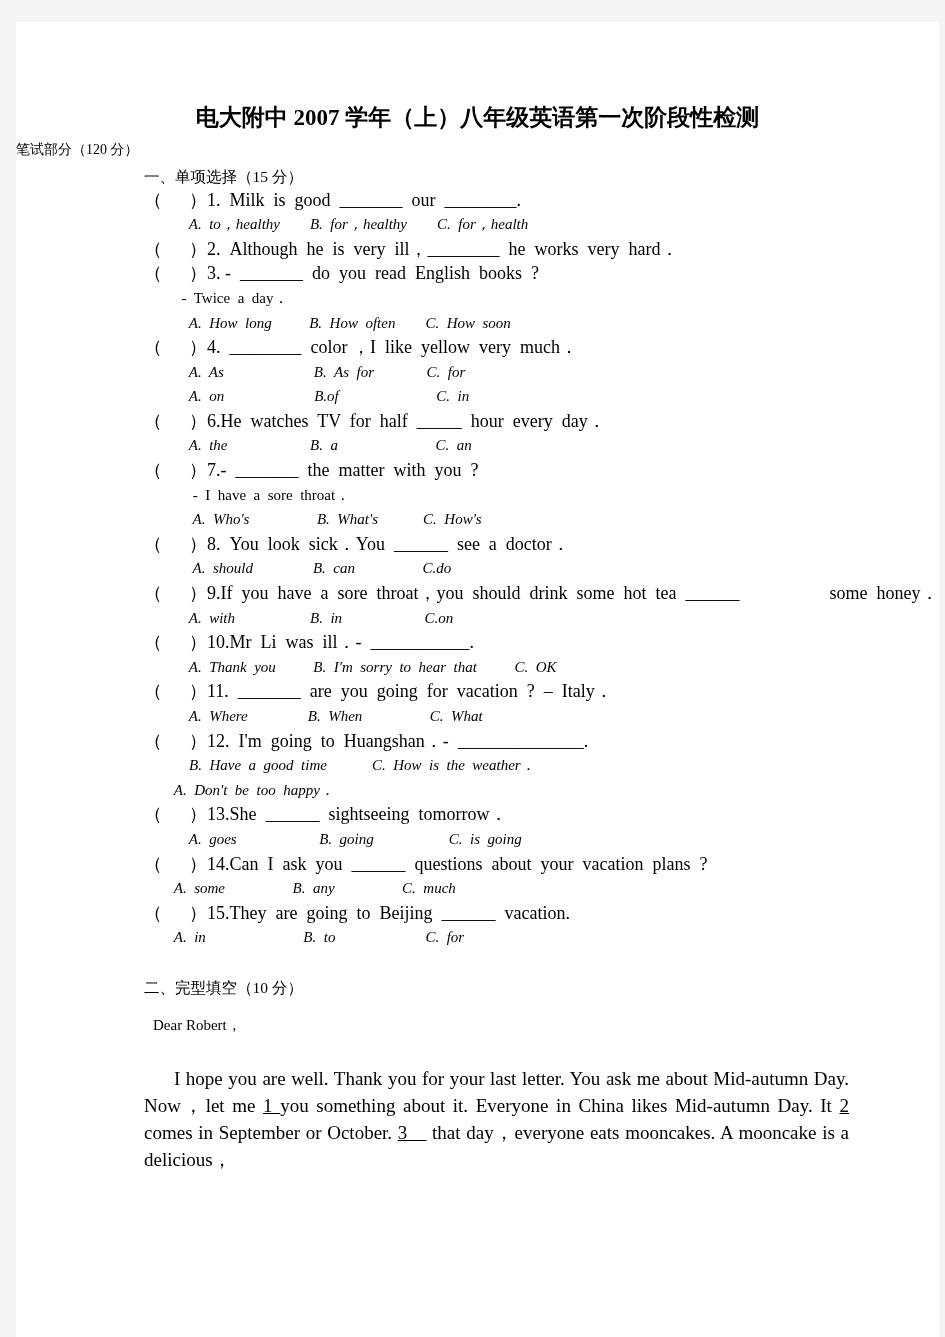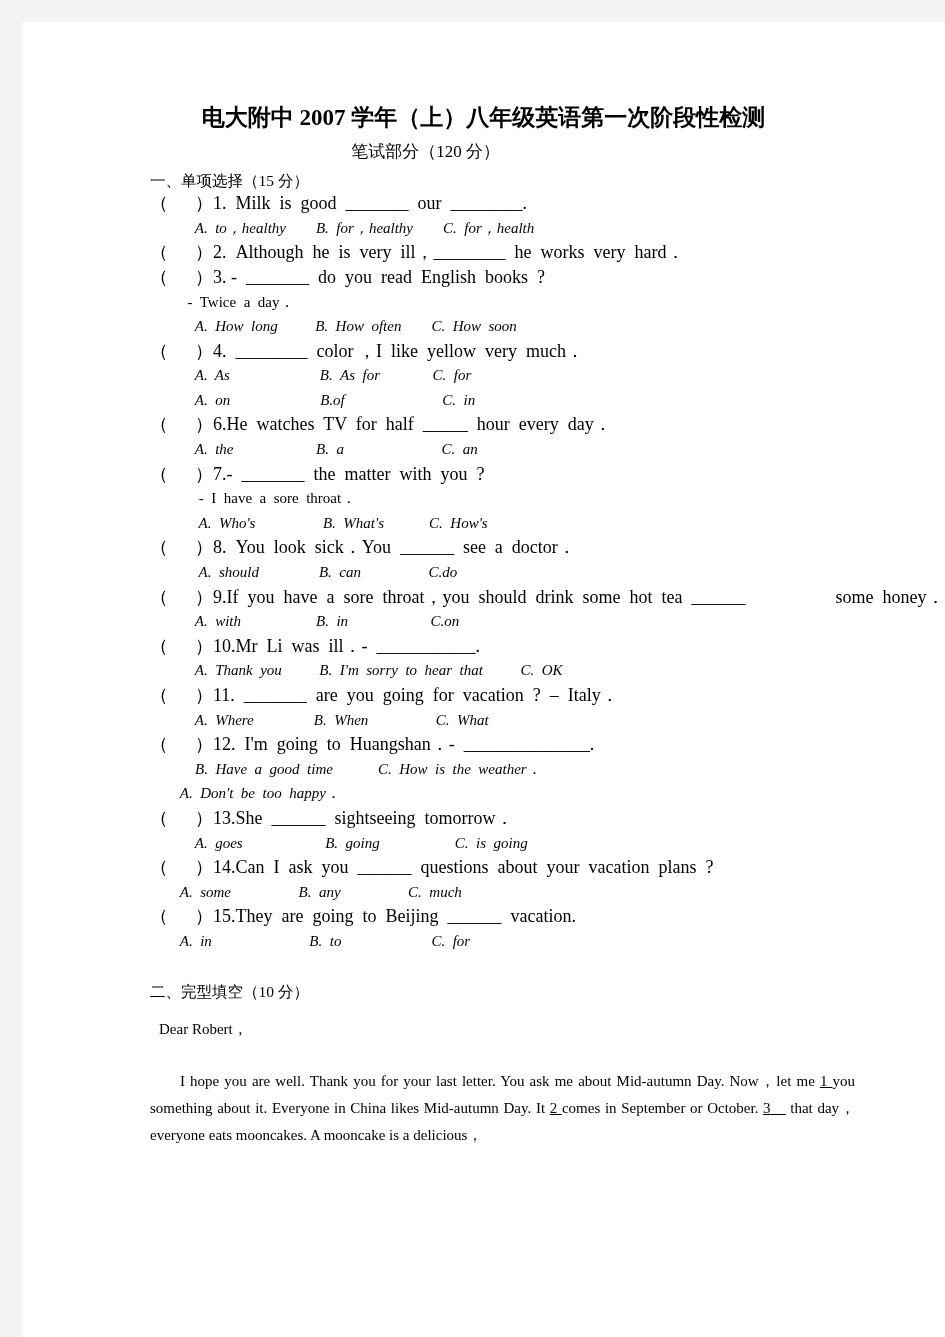--- a/index.html
+++ b/index.html
@@ -10,21 +10,21 @@
   }
   body {
     width: 945px;
     height: 1337px;
     overflow: hidden;
     font-family: "Liberation Serif", "DejaVu Serif", serif;
     color: #000;
   }
   #page {
     position: absolute;
-    left: 22px;
+    left: 16px;
     top: 22px;
     width: 923px;
     height: 1315px;
     background: #ffffff;
     box-sizing: border-box;
   }
   .doc {
     position: relative;
     padding: 0;
     width: 923px;
@@ -36,22 +36,22 @@
     font-weight: bold;
     font-size: 23px;
     letter-spacing: 0px;
     margin: 0;
     padding-top: 82px;
     line-height: 1.2;
     white-space: nowrap;
   }
 
   .subtitle {
-    text-align: center;
-    font-size: 17px;
+    text-align: left;
+    font-size: 14px;
     margin: 0;
     padding-top: 10px;
     padding-right: 116px;
     line-height: 1.2;
   }
 
   
   .section-head {
     font-size: 15.5px;
     margin: 0;
@@ -91,21 +91,21 @@
     line-height: 1.3;
   }
   .salutation {
     font-size: 15px;
     padding-left: 128px;
     margin: 9px;
     line-height: 24.6px;
     padding-top: 6px;
   }
   .cloze-body {
-    font-size: 15px;
+    font-size: 19px;
     padding-left: 128px;
     padding-right: 90px;
     margin: 0;
     line-height: 27px;
     text-align: justify;
     text-justify: inter-word;
     padding-top: 18px;
   }
   .cloze-body .ind { display:inline-block; width: 30px; }
   .cloze-body u { text-decoration: underline; }

